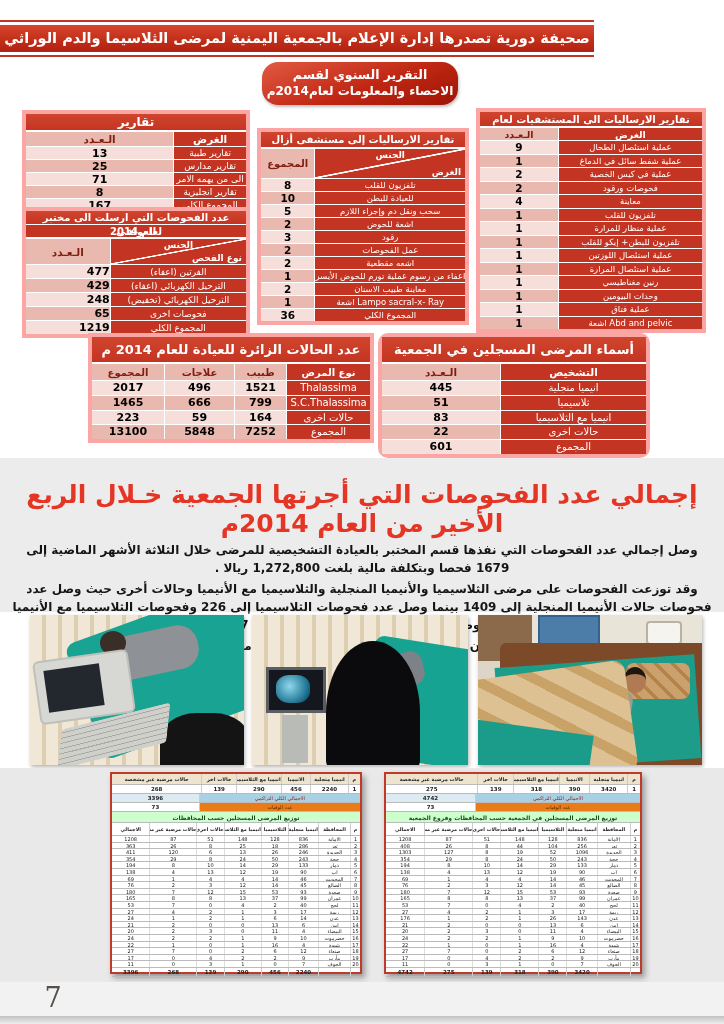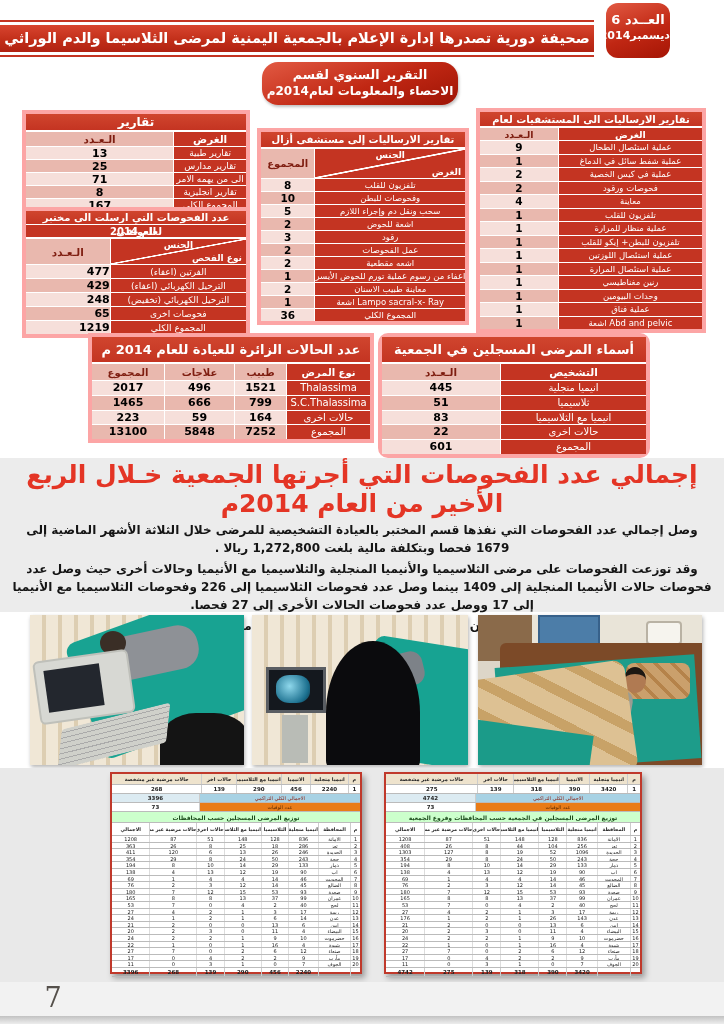--- a/index.html
+++ b/index.html
@@ -95,21 +95,21 @@
   #tbl-reg { left:378px; top:333px; width:272px;border-radius:10px; }
   #tbl-reg .t-title { height:26px; line-height:26px; font-size:13px; }
   #tbl-reg .t-head { height:17px; line-height:17px; font-size:10.5px; }
   #tbl-reg .count-head { width:118px; } #tbl-reg .label-head { flex:1; }
   #tbl-reg .val { width:118px; font-size:11px; line-height:14.8px; }
   #tbl-reg .lbl { flex:1; font-size:10px; line-height:14.8px; }
   #tbl-reg .trow { height:14.8px; }
 
   
   .band { position:absolute; left:0; top:458px; width:724px; height:154px; background:#ececec; }
-  .art-title { margin-top:2px; text-align:center; color:#e43525; font-size:25px; font-weight:bold; }
+  .art-title { margin-top:22px; text-align:center; color:#e43525; font-size:25px; font-weight:bold; }
   .art-p { width:706px; margin:3px auto 0; text-align:center; font-size:12px; font-weight:bold; color:#151515; line-height:1.5; }
 
   
   .photo { position:absolute; top:615px; height:150px; overflow:hidden; box-shadow:1px 2px 4px rgba(0,0,0,.3);
     background:repeating-linear-gradient(90deg,#f0e7d6 0 12px,#ddceb2 12px 16px); }
   #photo1 { left:30px; width:214px; } #photo2 { left:252px; width:216px; } #photo3 { left:478px; width:224px; background:#ddd6c8; }
   .ph { position:absolute; }
   .bed1 { right:-30px; top:-6px; width:195px; height:122px; background:#18a392; transform:rotate(-20deg); border-radius:10px; }
   .person1 { right:45px; top:16px; width:95px; height:44px; background:#8e9196; border-radius:20px; transform:rotate(-12deg); }
   .head1 { right:118px; top:16px; width:26px; height:24px; background:#3a2e26; border-radius:50%; }
@@ -175,24 +175,20 @@
 </head>
 <body>
 
 <div class="page">
 
   <div class="rule rule-top"></div>
   <div class="masthead-bar">
     <span>صحيفة دورية تصدرها إدارة الإعلام بالجمعية اليمنية لمرضى الثلاسيما والدم الوراثي</span>
   </div>
   <div class="rule rule-bottom"></div>
-  <div class="issue-badge">
-    <div class="l1">العــدد 6</div>
-    <div class="l2">ديسمبر2014</div>
-  </div>
 
   <div class="annual-badge">
     <div class="l1">التقرير السنوي لقسم</div>
     <div class="l2">الاحصاء والمعلومات لعام2014م</div>
   </div>
 
   <div class="tbl" id="tbl-reports">
     <div class="t-title">تقارير</div>
     <div class="t-head">
       <div class="cell count-head">الـعـدد</div>
@@ -265,21 +261,21 @@
         <span class="d-bot">الغرض</span>
       </div>
     </div>
     <div>
         <div class="trow">
           <div class="cell val">8</div>
           <div class="cell lbl">تلفزيون للقلب</div>
         </div>
         <div class="trow">
           <div class="cell val">10</div>
-          <div class="cell lbl">وفحوصات للبطن</div>
+          <div class="cell lbl">للعيادة للبطن</div>
         </div>
         <div class="trow">
           <div class="cell val">5</div>
           <div class="cell lbl">سحب ونقل دم وإجراء اللازم</div>
         </div>
         <div class="trow">
           <div class="cell val">2</div>
           <div class="cell lbl">اشعة للحوض</div>
         </div>
         <div class="trow">

